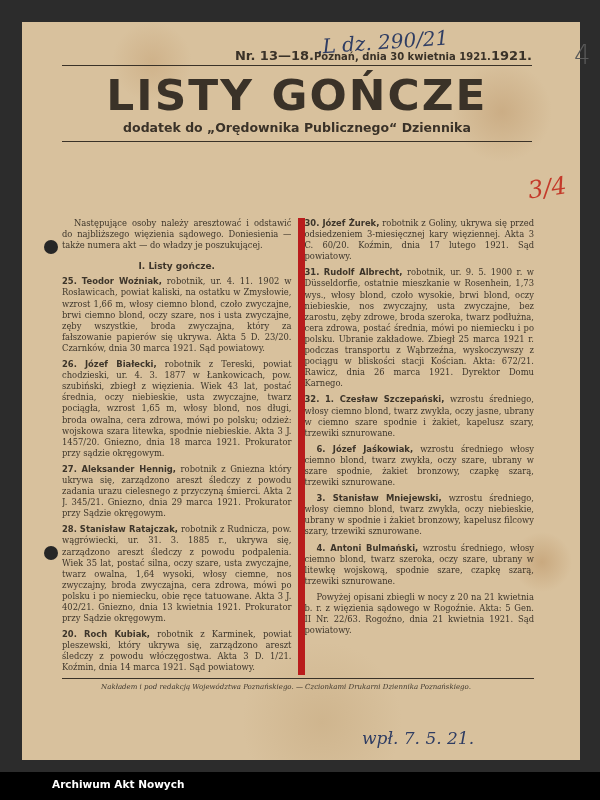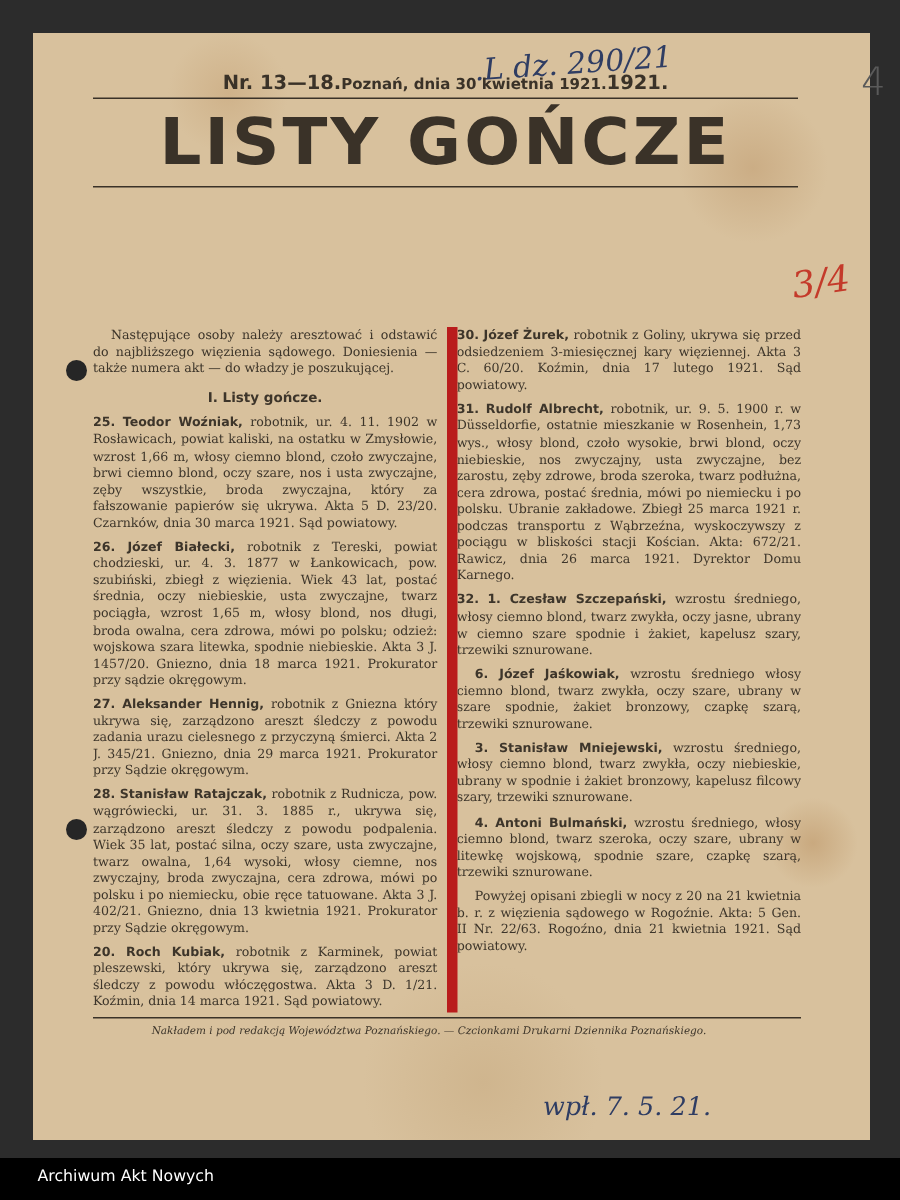--- a/index.html
+++ b/index.html
@@ -10,42 +10,42 @@
       radial-gradient(circle at 520px 540px,#c9a97f 0,rgba(0,0,0,0) 30px),
       radial-gradient(circle at 300px 700px,#cfb58e 0,rgba(0,0,0,0) 80px);
     color:#3d352a;}
   .hole{position:absolute;width:14px;height:14px;border-radius:50%;background:#262626;}
   .hw{position:absolute;font-family:"DejaVu Serif",serif;font-style:italic;}
   .hw-ref{left:294px;top:8px;font-size:20px;color:#2f3d63;transform:rotate(-4deg);}
   .hw-num{left:552px;top:18px;font-size:26px;color:#5a5a5a;font-style:normal;font-family:"DejaVu Sans",sans-serif;font-weight:300;}
   .hw-red{left:506px;top:152px;font-size:24px;color:#c43a2a;transform:rotate(-8deg);}
   .hw-date{left:340px;top:706px;font-size:17px;color:#2f3d63;}
   .masthead{position:absolute;left:62px;top:48px;width:470px;}
-  .mast-row{display:flex;justify-content:center;align-items:baseline;font-family:"DejaVu Sans",sans-serif;font-weight:bold;color:#3a3228;}
+  .mast-row{display:flex;justify-content:flex-end;align-items:baseline;font-family:"DejaVu Sans",sans-serif;font-weight:bold;color:#3a3228;}
   .mast-row .nr{font-size:13px;}
   .mast-row .place{font-size:10px;}
   .mast-row .year{font-size:13px;}
   .rule{border-top:1.5px solid #3a3228;margin-top:2px;}
   .title{font-family:"DejaVu Sans",sans-serif;font-weight:bold;font-size:43px;letter-spacing:2px;text-align:center;color:#3a3228;margin-top:6px;line-height:46px;transform:scaleX(1.02);}
   .subtitle{font-family:"DejaVu Sans",sans-serif;font-weight:bold;font-size:12.5px;text-align:center;color:#3a3228;line-height:15px;margin-top:2px;}
   .rule2{border-top:1.5px solid #3a3228;margin-top:6px;}
   .cols{position:absolute;left:62px;top:218px;width:472px;height:457px;display:flex;}
   .col{width:230px;font-size:8.4px;line-height:11.1px;text-align:justify;color:#3d352a;overflow:hidden;}
   .col-left{padding-right:6px;border-right:7px solid #b91c1c;}
   .col-right{padding-left:0;}
   .col p{margin:0 0 5px 0;}
   .entry-num{font-family:"DejaVu Sans",sans-serif;font-weight:bold;}
   .entry-name{font-family:"DejaVu Sans",sans-serif;font-weight:bold;}
   .intro{text-indent:12px;}
   .section{text-align:center;font-family:"DejaVu Sans",sans-serif;font-weight:bold;font-size:9px;margin:10px 0 4px 0 !important;}
   .sub{text-indent:12px;}
   .footer-rule{position:absolute;left:62px;top:678px;width:472px;border-top:1px solid #3a3228;}
   .imprint{position:absolute;left:50px;top:683px;width:472px;text-align:center;font-size:7px;color:#3d352a;font-style:italic;}
   .bottom-bar{position:absolute;left:0;top:772px;width:600px;height:28px;background:#000;}
-  .archive{position:absolute;left:25px;top:6px;font-family:"DejaVu Sans",sans-serif;font-weight:normal;font-size:10.5px;color:#fff;}
+  .archive{position:absolute;left:52px;top:6px;font-family:"DejaVu Sans",sans-serif;font-weight:bold;font-size:10.5px;color:#fff;}
 </style>
 </head>
 <body>
 
 <div class="paper">
   <div class="hole" style="left:22px;top:218px;"></div>
   <div class="hole" style="left:22px;top:524px;"></div>
   <div class="hw hw-ref">.L dz. 290/21</div>
   <div class="hw hw-num">4</div>
   <div class="hw hw-red">3/4</div>
@@ -53,20 +53,21 @@
 </div>
 
 <div class="masthead">
   <div class="mast-row">
     <span class="nr">Nr. 13—18.</span>
     <span class="place">Poznań, dnia 30 kwietnia 1921.</span>
     <span class="year">1921.</span>
   </div>
   <div class="rule"></div>
   <div class="title">LISTY GOŃCZE</div>
+  <div class="subtitle">dodatek do „Orędownika Publicznego“ Dziennika</div>
   <div class="rule2"></div>
 </div>
 
 <div class="cols">
   <div class="col col-left">
     <p class="intro">Następujące osoby należy aresztować i odstawić do najbliższego więzienia sądowego. Doniesienia — także numera akt — do władzy je poszukującej.</p>
     <p class="section">I. Listy gończe.</p>
     <p><span class="entry-num">25.</span> <span class="entry-name">Teodor Woźniak,</span><span> robotnik, ur. 4. 11. 1902 w Rosławicach, powiat kaliski, na ostatku w Zmysłowie, wzrost 1,66 m, włosy ciemno blond, czoło zwyczajne, brwi ciemno blond, oczy szare, nos i usta zwyczajne, zęby wszystkie, broda zwyczajna, który za fałszowanie papierów się ukrywa. Akta 5 D. 23/20. Czarnków, dnia 30 marca 1921. Sąd powiatowy.</span></p>
     <p><span class="entry-num">26.</span> <span class="entry-name">Józef Białecki,</span><span> robotnik z Tereski, powiat chodzieski, ur. 4. 3. 1877 w Łankowicach, pow. szubiński, zbiegł z więzienia. Wiek 43 lat, postać średnia, oczy niebieskie, usta zwyczajne, twarz pociągła, wzrost 1,65 m, włosy blond, nos długi, broda owalna, cera zdrowa, mówi po polsku; odzież: wojskowa szara litewka, spodnie niebieskie. Akta 3 J. 1457/20. Gniezno, dnia 18 marca 1921. Prokurator przy sądzie okręgowym.</span></p>
     <p><span class="entry-num">27.</span> <span class="entry-name">Aleksander Hennig,</span><span> robotnik z Gniezna który ukrywa się, zarządzono areszt śledczy z powodu zadania urazu cielesnego z przyczyną śmierci. Akta 2 J. 345/21. Gniezno, dnia 29 marca 1921. Prokurator przy Sądzie okręgowym.</span></p>

